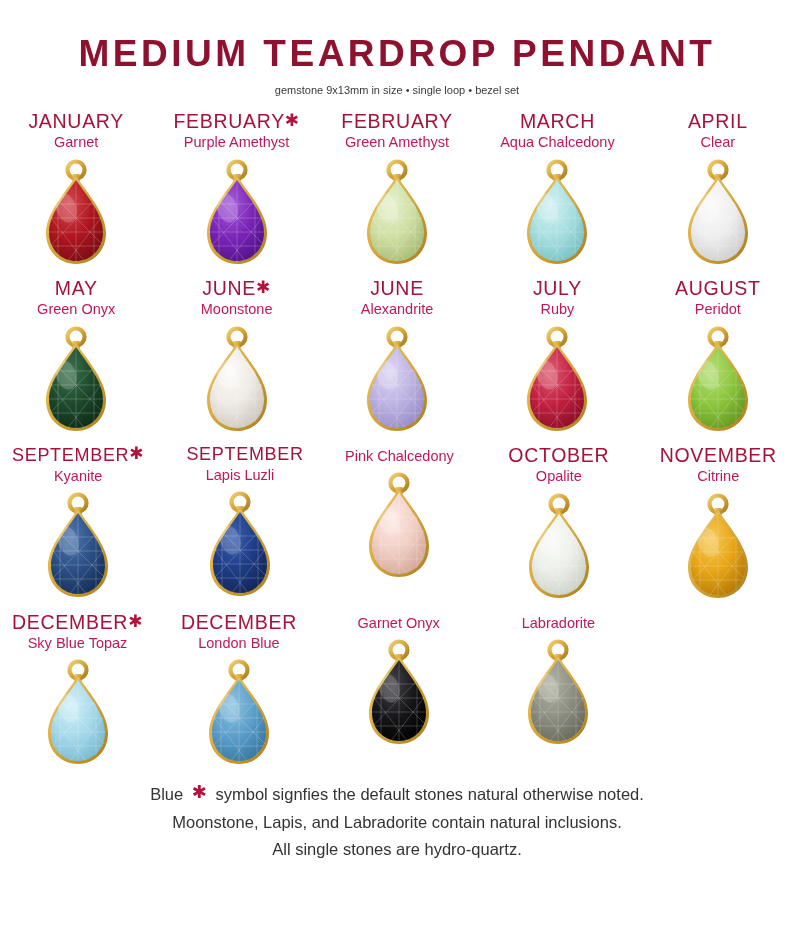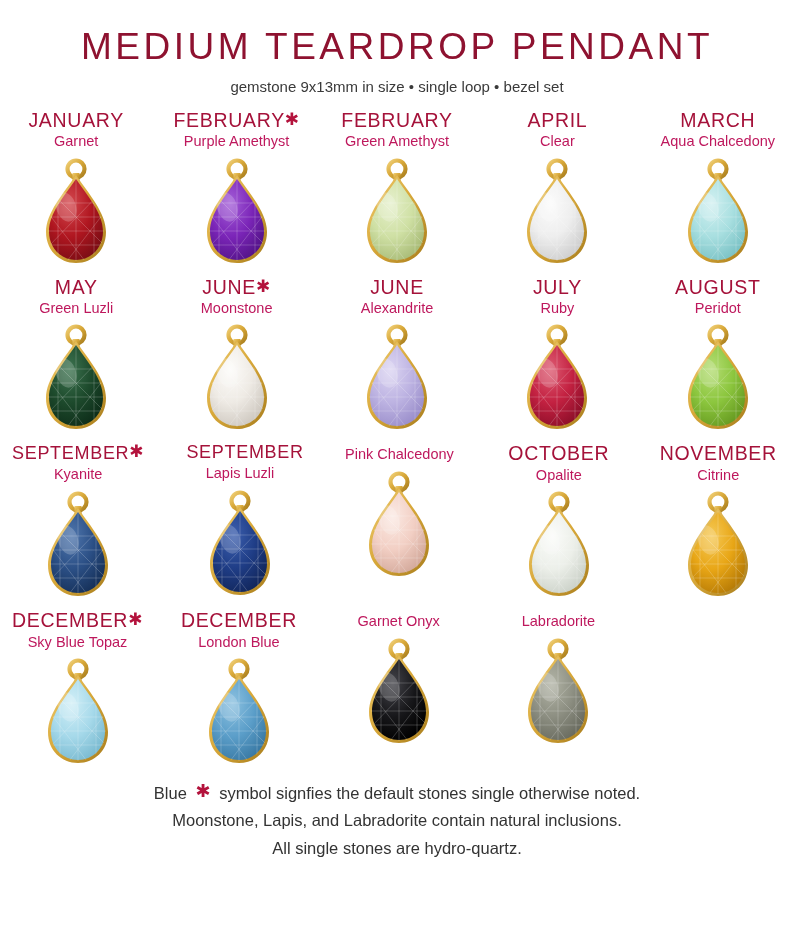--- a/index.html
+++ b/index.html
@@ -19,27 +19,27 @@
     height: 926px;
     position: relative;
     box-sizing: border-box;
     padding: 10px 12px 0 12px;
   }
   .title {
     text-align: center;
     color: #8e1230;
     font-size: 37px;
     letter-spacing: 3.5px;
-    font-weight: 400;
-    margin: 16px 0 4px 0;
+    font-weight: 700;
+    margin: 23px 0 4px 0;
     white-space: nowrap;
   }
   .subtitle {
     text-align: center;
-    font-size: 15px;
+    font-size: 11px;
     color: #3a3a3a;
     line-height: 1.45;
     margin: 8px 0 0 0;
   }
   .subtitle .u {
     text-decoration: underline;
     font-style: italic;
   }
   .grid {
     margin-top: 12px;
@@ -232,20 +232,61 @@
                 <path d="M30 22 L30 108"></path>
                 <path d="M66 22 L66 108"></path>
                 <path d="M14 50 L60 110"></path>
                 <path d="M82 50 L36 110"></path>
               </g>
               <ellipse cx="38" cy="52" rx="10" ry="15" fill="rgba(255,255,255,0.20)" transform="rotate(-18 38 52)"></ellipse>
             </svg>
           </div>
         </div>
         <div class="cell">
+          <div class="month">MARCH</div>
+          <div class="stone">Aqua Chalcedony</div>
+          <div class="gem-wrap">
+            <svg class="gem" width="96" height="118" viewBox="0 0 96 118">
+              <defs>
+                <radialGradient id="g0_3_fill" cx="38%" cy="30%" r="75%">
+                  <stop offset="0%" stop-color="#d2f0f1"></stop>
+                  <stop offset="55%" stop-color="#a8dfe0"></stop>
+                  <stop offset="100%" stop-color="#7cc3c6"></stop>
+                </radialGradient>
+                <linearGradient id="g0_3_bez" x1="0" y1="0" x2="1" y2="1">
+                  <stop offset="0%" stop-color="#f0d079"></stop>
+                  <stop offset="45%" stop-color="#d9a93a"></stop>
+                  <stop offset="100%" stop-color="#a87d1d"></stop>
+                </linearGradient>
+                <clipPath id="g0_3_clip">
+                  <path d="M48 22 C60 40 76 58 76 76 C76 94 63 106 48 106 C33 106 20 94 20 76 C20 58 36 40 48 22 Z"></path>
+                </clipPath>
+              </defs>
+              <circle cx="48" cy="14" r="8.5" fill="none" stroke="url(#g0_3_bez)" stroke-width="4.2"></circle>
+              <rect x="44.5" y="18" width="7" height="8" fill="url(#g0_3_bez)"></rect>
+              <path d="M48 20 C61 39 78 58 78 77 C78 95.5 64.5 108 48 108 C31.5 108 18 95.5 18 77 C18 58 35 39 48 20 Z" fill="url(#g0_3_bez)"></path>
+              <path d="M48 24 C60 41.5 75 58.5 75 76.5 C75 93.5 62.5 105 48 105 C33.5 105 21 93.5 21 76.5 C21 58.5 36 41.5 48 24 Z" fill="url(#g0_3_fill)"></path>
+              <g clip-path="url(#g0_3_clip)" stroke="rgba(255,255,255,0.22)" stroke-width="0.9" fill="none">
+                <path d="M48 20 L48 108"></path>
+                <path d="M18 62 L78 62"></path>
+                <path d="M18 76 L78 76"></path>
+                <path d="M18 90 L78 90"></path>
+                <path d="M18 48 L78 48"></path>
+                <path d="M20 34 L78 92"></path>
+                <path d="M76 34 L20 92"></path>
+                <path d="M30 22 L30 108"></path>
+                <path d="M66 22 L66 108"></path>
+                <path d="M14 50 L60 110"></path>
+                <path d="M82 50 L36 110"></path>
+              </g>
+              <ellipse cx="38" cy="52" rx="10" ry="15" fill="rgba(255,255,255,0.20)" transform="rotate(-18 38 52)"></ellipse>
+            </svg>
+          </div>
+        </div>
+        <div class="cell">
           <div class="month">APRIL</div>
           <div class="stone">Clear</div>
           <div class="gem-wrap">
             <svg class="gem" width="96" height="118" viewBox="0 0 96 118">
               <defs>
                 <radialGradient id="g0_4_fill" cx="38%" cy="30%" r="75%">
                   <stop offset="0%" stop-color="#fbfbfb"></stop>
                   <stop offset="55%" stop-color="#eeeeee"></stop>
                   <stop offset="100%" stop-color="#cfcfcf"></stop>
                 </radialGradient>
@@ -272,66 +313,25 @@
                 <path d="M76 34 L20 92"></path>
                 <path d="M30 22 L30 108"></path>
                 <path d="M66 22 L66 108"></path>
                 <path d="M14 50 L60 110"></path>
                 <path d="M82 50 L36 110"></path>
               </g>
               <ellipse cx="38" cy="52" rx="10" ry="15" fill="rgba(255,255,255,0.20)" transform="rotate(-18 38 52)"></ellipse>
             </svg>
           </div>
         </div>
-        <div class="cell">
-          <div class="month">MARCH</div>
-          <div class="stone">Aqua Chalcedony</div>
-          <div class="gem-wrap">
-            <svg class="gem" width="96" height="118" viewBox="0 0 96 118">
-              <defs>
-                <radialGradient id="g0_3_fill" cx="38%" cy="30%" r="75%">
-                  <stop offset="0%" stop-color="#d2f0f1"></stop>
-                  <stop offset="55%" stop-color="#a8dfe0"></stop>
-                  <stop offset="100%" stop-color="#7cc3c6"></stop>
-                </radialGradient>
-                <linearGradient id="g0_3_bez" x1="0" y1="0" x2="1" y2="1">
-                  <stop offset="0%" stop-color="#f0d079"></stop>
-                  <stop offset="45%" stop-color="#d9a93a"></stop>
-                  <stop offset="100%" stop-color="#a87d1d"></stop>
-                </linearGradient>
-                <clipPath id="g0_3_clip">
-                  <path d="M48 22 C60 40 76 58 76 76 C76 94 63 106 48 106 C33 106 20 94 20 76 C20 58 36 40 48 22 Z"></path>
-                </clipPath>
-              </defs>
-              <circle cx="48" cy="14" r="8.5" fill="none" stroke="url(#g0_3_bez)" stroke-width="4.2"></circle>
-              <rect x="44.5" y="18" width="7" height="8" fill="url(#g0_3_bez)"></rect>
-              <path d="M48 20 C61 39 78 58 78 77 C78 95.5 64.5 108 48 108 C31.5 108 18 95.5 18 77 C18 58 35 39 48 20 Z" fill="url(#g0_3_bez)"></path>
-              <path d="M48 24 C60 41.5 75 58.5 75 76.5 C75 93.5 62.5 105 48 105 C33.5 105 21 93.5 21 76.5 C21 58.5 36 41.5 48 24 Z" fill="url(#g0_3_fill)"></path>
-              <g clip-path="url(#g0_3_clip)" stroke="rgba(255,255,255,0.22)" stroke-width="0.9" fill="none">
-                <path d="M48 20 L48 108"></path>
-                <path d="M18 62 L78 62"></path>
-                <path d="M18 76 L78 76"></path>
-                <path d="M18 90 L78 90"></path>
-                <path d="M18 48 L78 48"></path>
-                <path d="M20 34 L78 92"></path>
-                <path d="M76 34 L20 92"></path>
-                <path d="M30 22 L30 108"></path>
-                <path d="M66 22 L66 108"></path>
-                <path d="M14 50 L60 110"></path>
-                <path d="M82 50 L36 110"></path>
-              </g>
-              <ellipse cx="38" cy="52" rx="10" ry="15" fill="rgba(255,255,255,0.20)" transform="rotate(-18 38 52)"></ellipse>
-            </svg>
-          </div>
-        </div>
       </div>
       <div class="row">
         <div class="cell">
           <div class="month">MAY</div>
-          <div class="stone">Green Luzli</div>
+          <div class="stone">Green Onyx</div>
           <div class="gem-wrap">
             <svg class="gem" width="96" height="118" viewBox="0 0 96 118">
               <defs>
                 <radialGradient id="g1_0_fill" cx="38%" cy="30%" r="75%">
                   <stop offset="0%" stop-color="#3d7350"></stop>
                   <stop offset="55%" stop-color="#1d4a2c"></stop>
                   <stop offset="100%" stop-color="#0e2e1a"></stop>
                 </radialGradient>
                 <linearGradient id="g1_0_bez" x1="0" y1="0" x2="1" y2="1">
                   <stop offset="0%" stop-color="#f0d079"></stop>
@@ -904,19 +904,19 @@
           <div class="stone"></div>
           <div class="gem-wrap"></div>
         </div>
       </div>
     </div>
 
   <div class="footer">
     <div>
       <span>Blue</span>
       <span class="star">✱</span>
-      <span>symbol signfies the default stones single otherwise noted.</span>
+      <span>symbol signfies the default stones natural otherwise noted.</span>
     </div>
     <div>Moonstone, Lapis, and Labradorite contain natural inclusions.</div>
     <div>All single stones are hydro-quartz.</div>
   </div>
 
 </div>
 
 </body></html>

